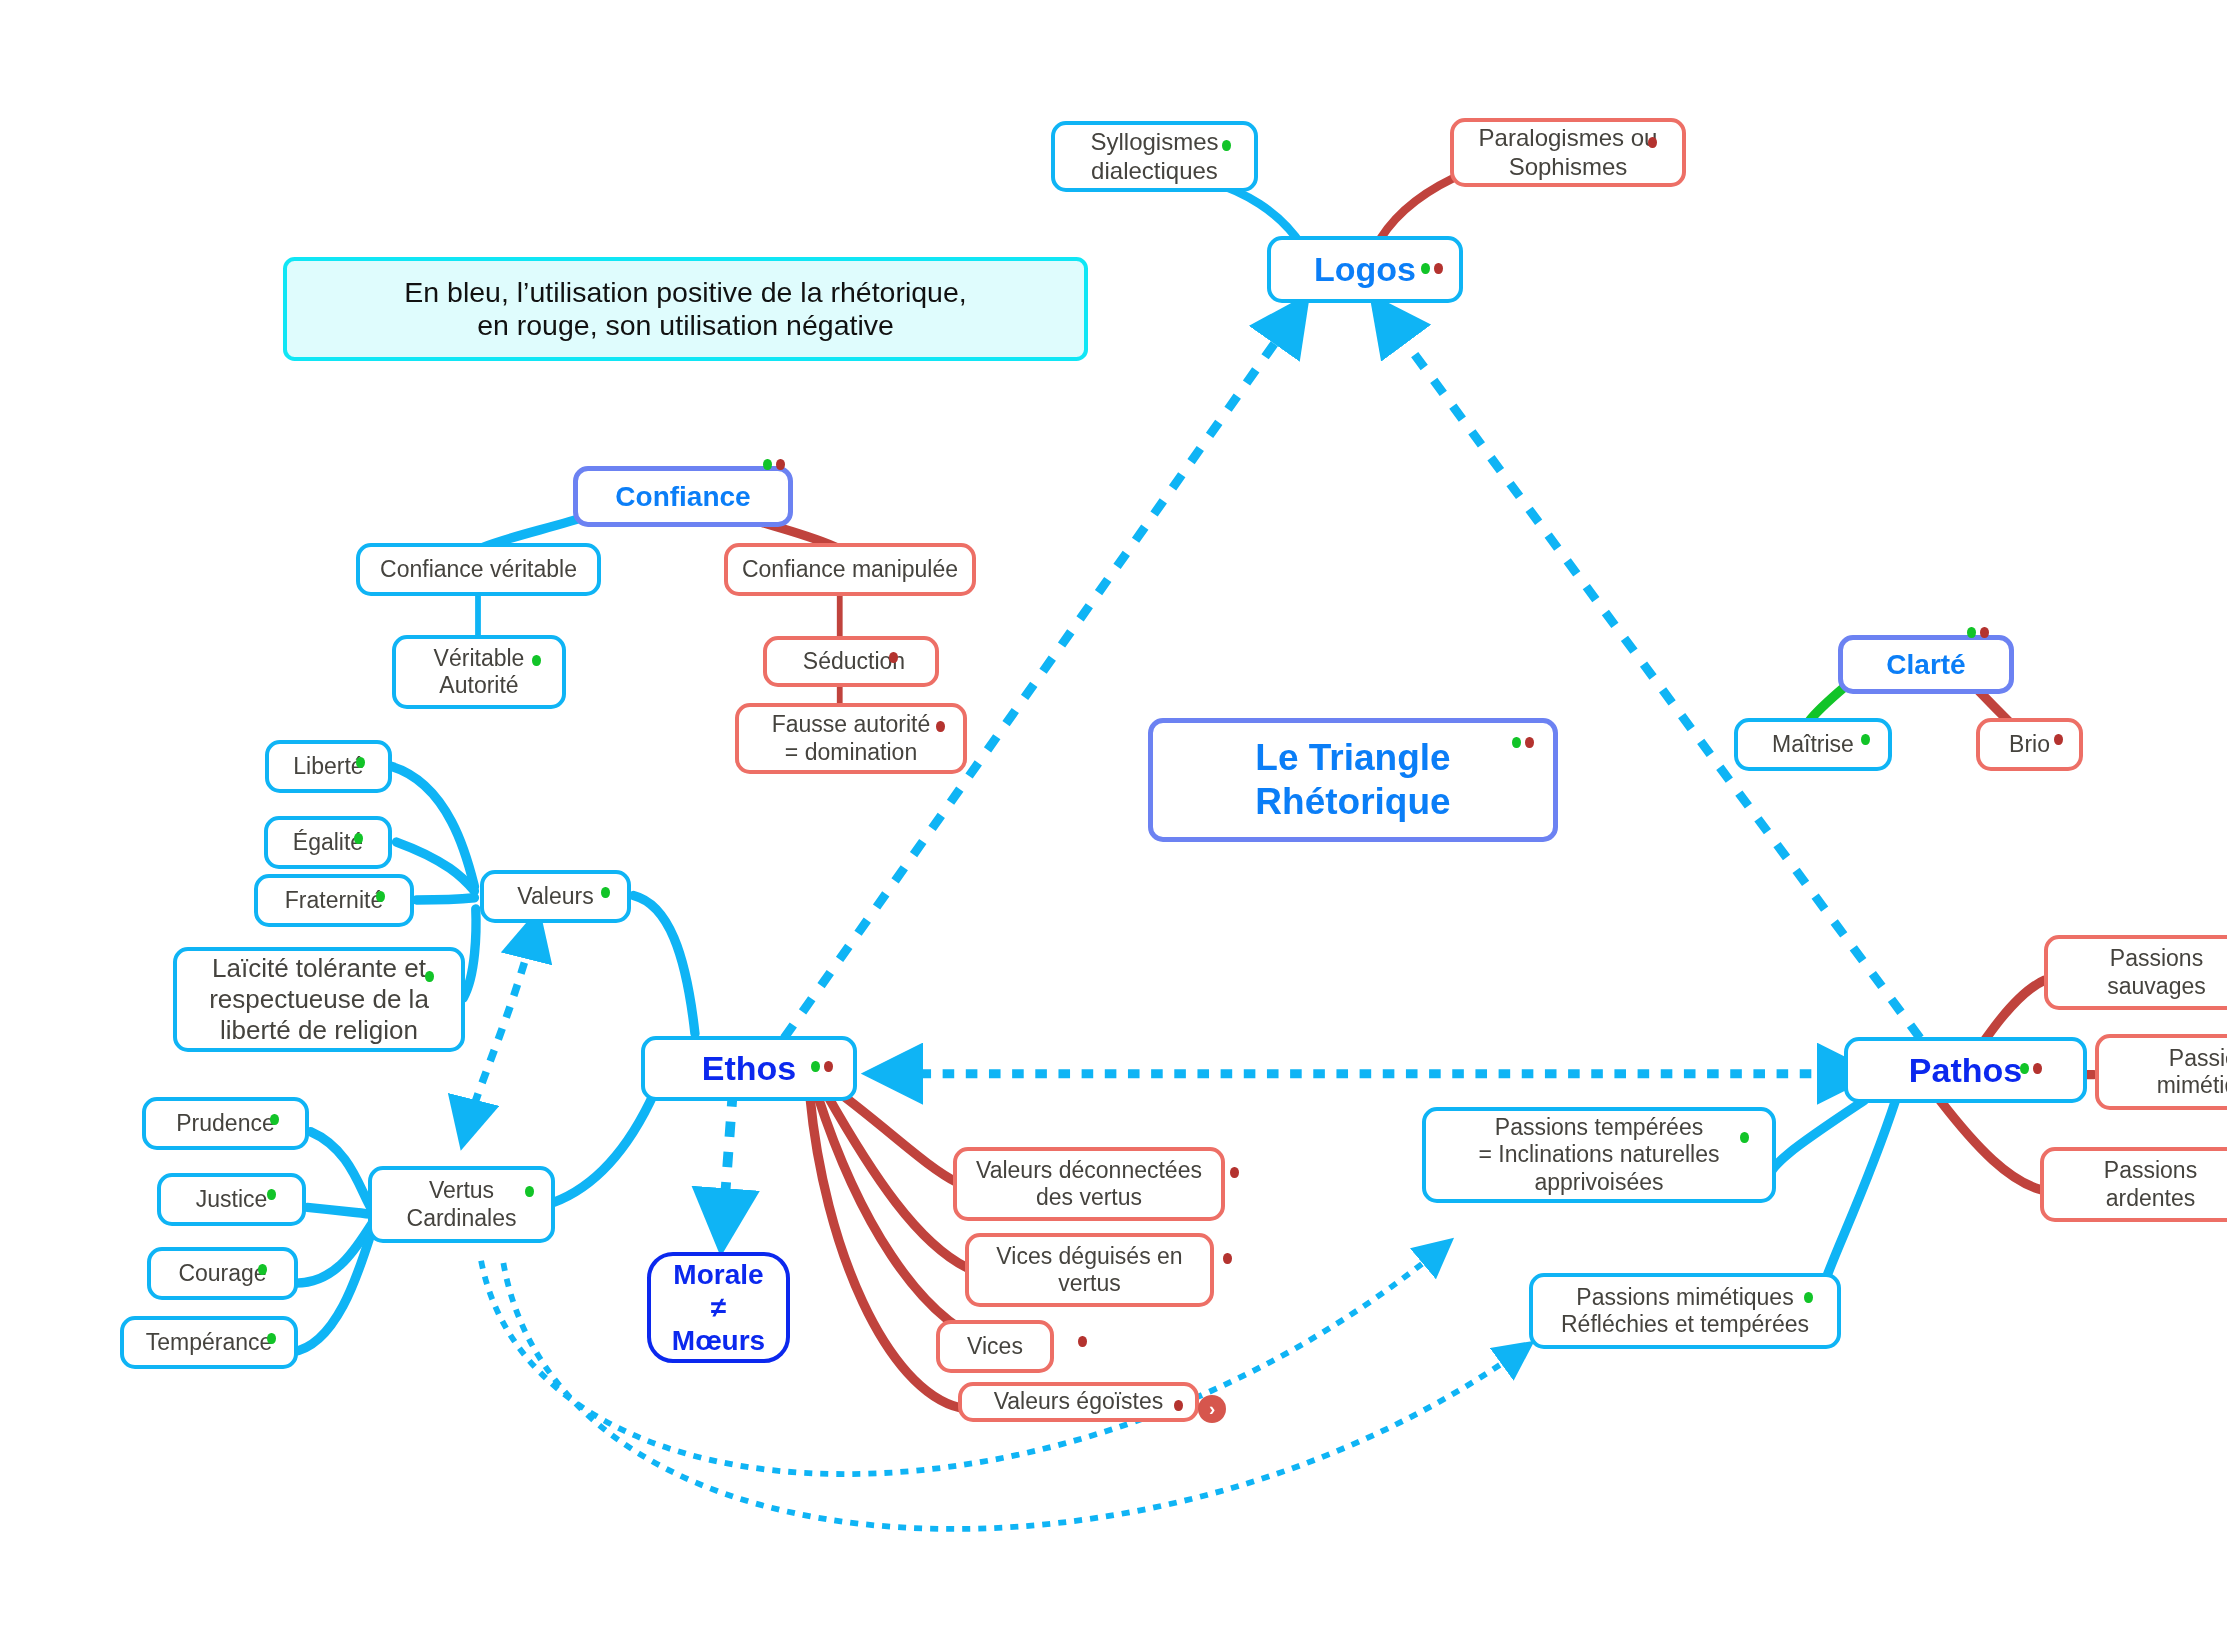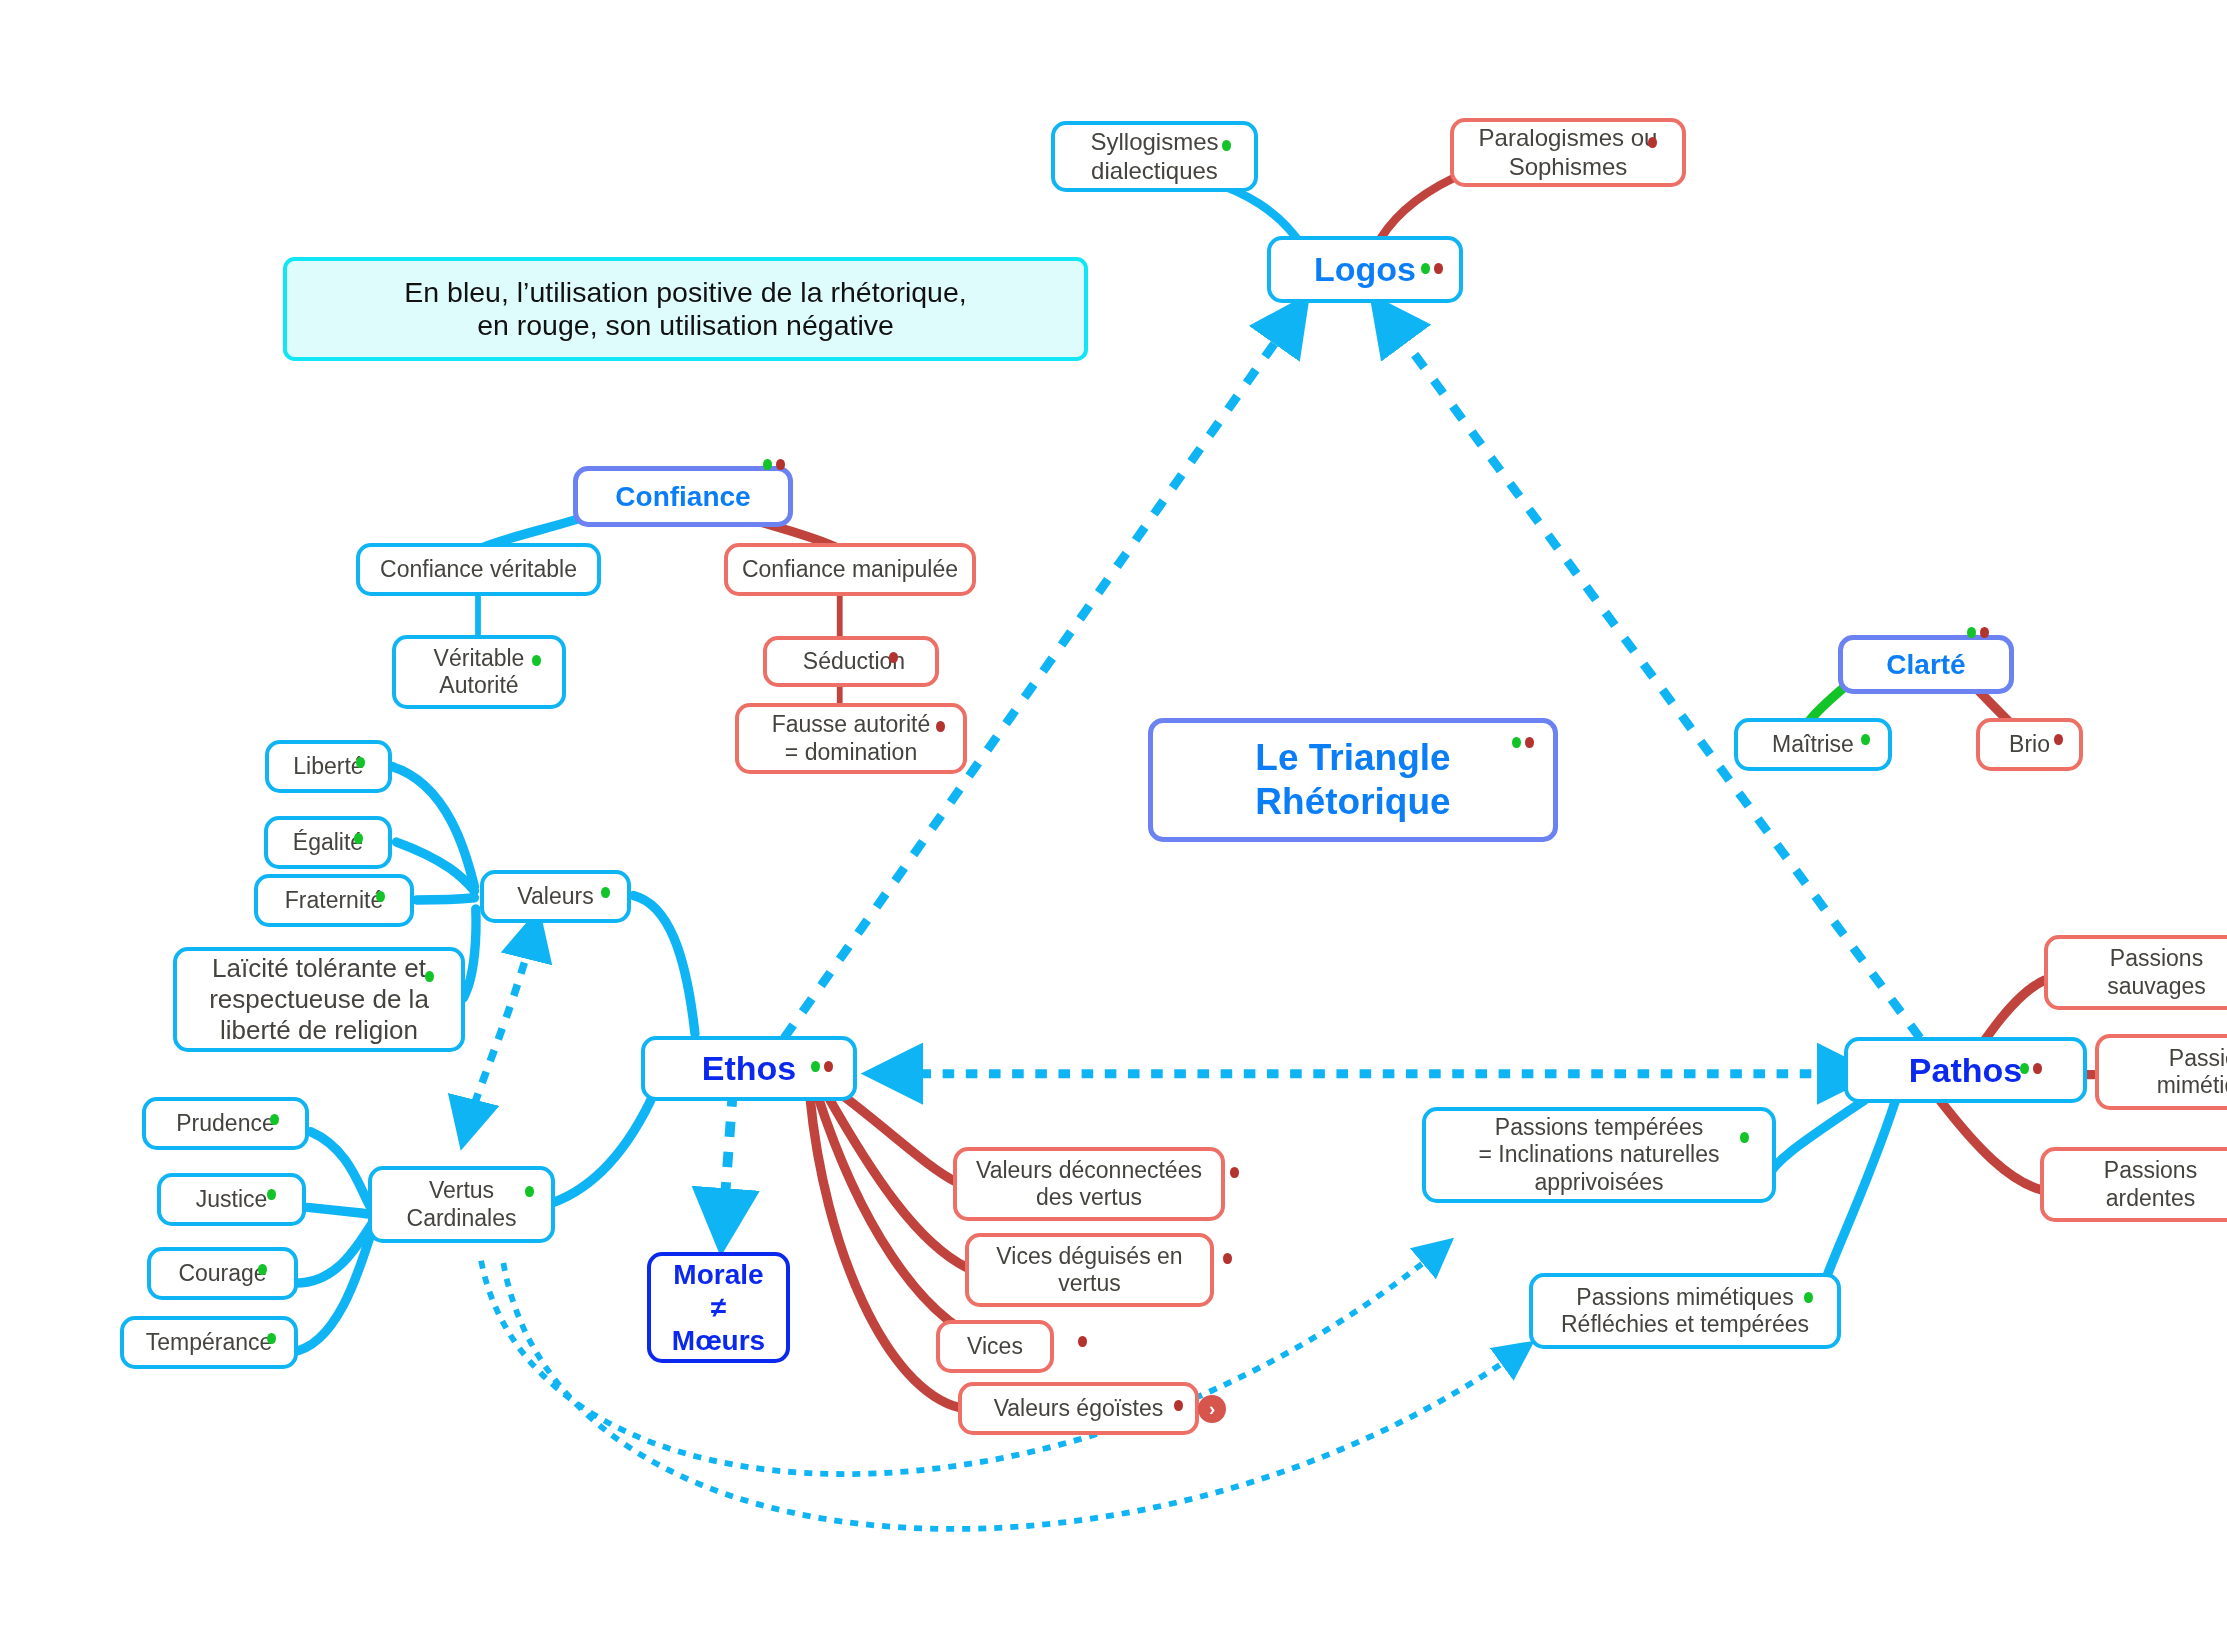--- a/index.html
+++ b/index.html
@@ -287,21 +287,21 @@
   <div class="node blue" style="left:368px;top:1166px;width:187px;height:77px;font-size:23px;">
     <div>
       <div>Vertus</div>
       <div>Cardinales</div>
     </div>
   </div>
   <div class="dots" style="left:525px;top:1186px;">
     <span class="dot dg"></span>
   </div>
 
-  <div class="node navy" style="left:647px;top:1252px;width:143px;height:111px;font-size:28px;">
+  <div class="node navy" style="left:647px;top:1252px;width:143px;height:111px;font-size:28px;border-radius:26px;">
     <div class="t-navy">
       <div>Morale</div>
       <div>≠</div>
       <div>Mœurs</div>
     </div>
   </div>
 
   <div class="node red" style="left:953px;top:1147px;width:272px;height:74px;font-size:23px;">
     <div>
       <div>Valeurs déconnectées</div>
@@ -322,21 +322,21 @@
     <span class="dot dr"></span>
   </div>
 
   <div class="node red" style="left:936px;top:1320px;width:118px;height:53px;font-size:23px;">
     <span class="lbl">Vices</span>
   </div>
   <div class="dots" style="left:1078px;top:1336px;">
     <span class="dot dr"></span>
   </div>
 
-  <div class="node red" style="left:958px;top:1382px;width:241px;height:53px;font-size:23px;">
+  <div class="node red" style="left:958px;top:1382px;width:241px;height:40px;font-size:23px;">
     <span class="lbl">Valeurs égoïstes</span>
   </div>
   <div class="dots" style="left:1174px;top:1400px;">
     <span class="dot dr"></span>
   </div>
   <div class="expand" style="left:1198px;top:1395px;">
     <span>›</span>
   </div>
 
   <div class="node blue" style="left:1422px;top:1107px;width:354px;height:96px;font-size:23px;">

